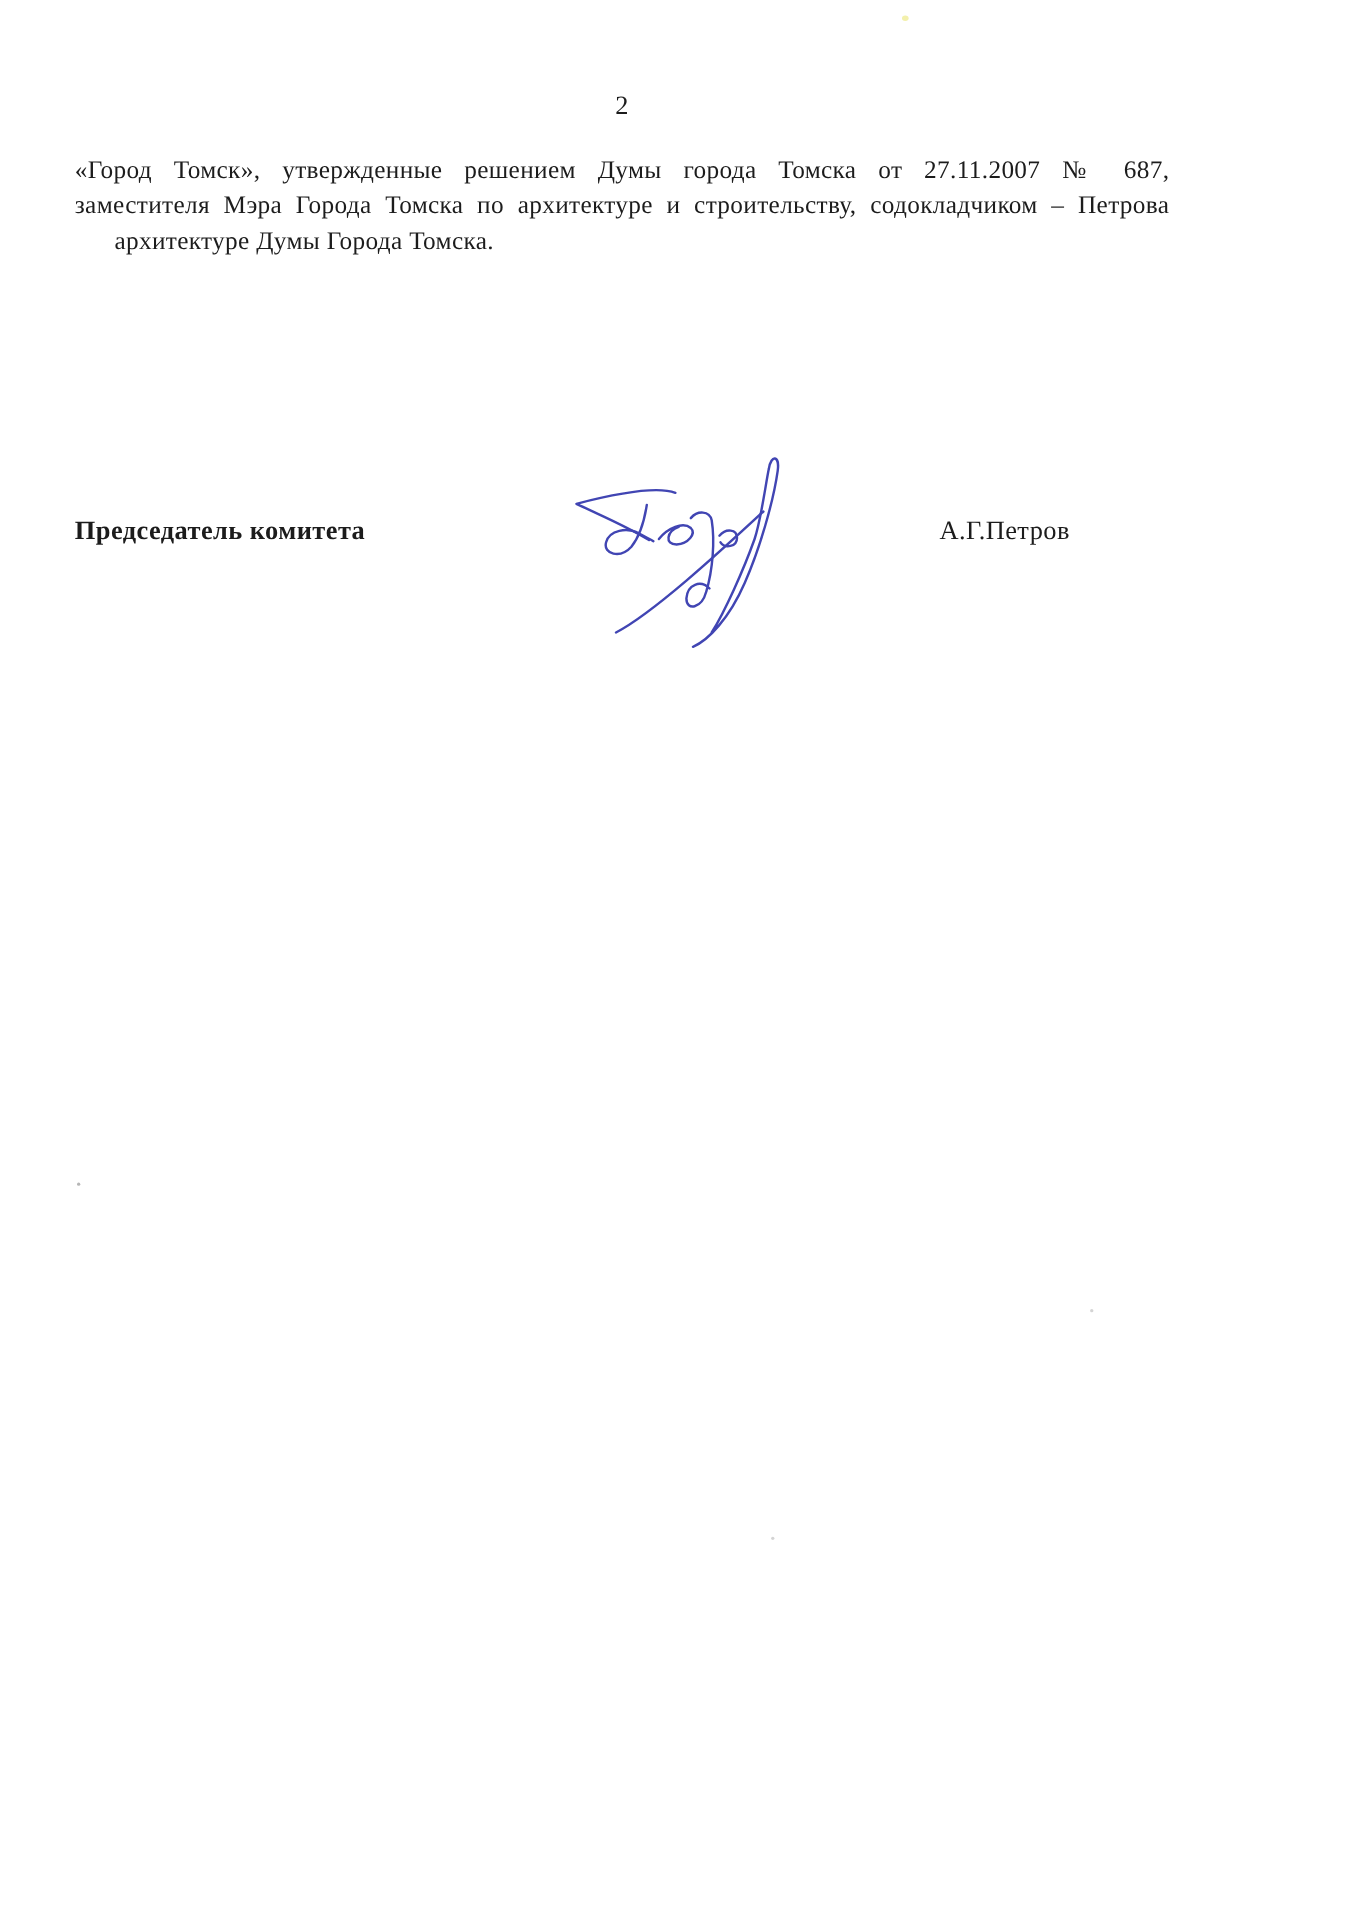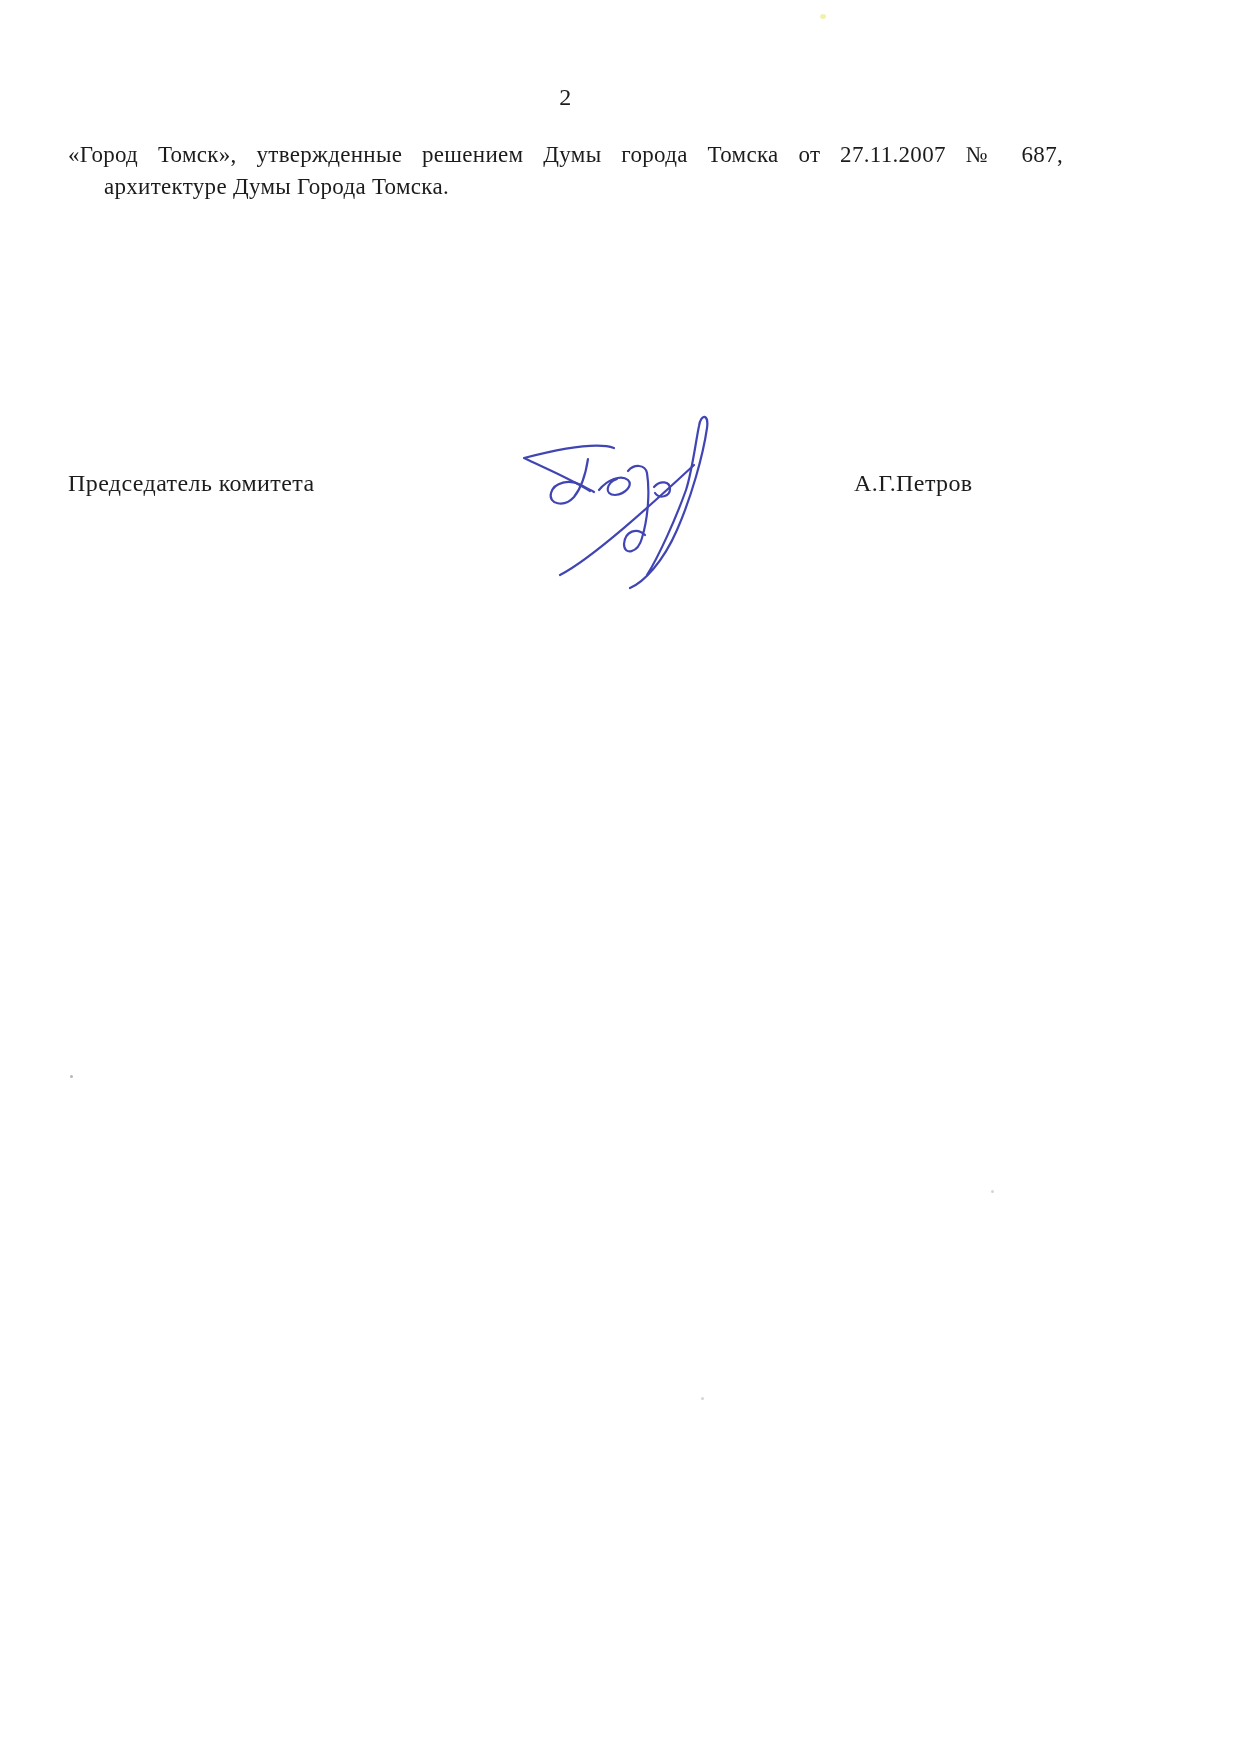--- a/index.html
+++ b/index.html
@@ -43,21 +43,21 @@
     margin-left: 36px;
   }
   .sign-row {
     position: absolute;
     left: 68px;
     top: 470px;
     width: 995px;
     font-size: 24px;
     letter-spacing: 0.4px;
   }
-  .signatory-title { position: absolute; left: 0; top: 0; white-space: nowrap; }
+  .signatory-title { position: absolute; left: 0; top: 0; white-space: nowrap; font-weight: bold; }
   .signatory-name  { position: absolute; left: 786px; top: 0; white-space: nowrap; font-family: Liberation Serif, serif; }
   .signature-wrap {
     position: absolute;
     left: 513px;
     top: 368px;
     width: 200px;
     height: 222px;
   }
   .signature-wrap svg { width: 100%; height: 100%; display: block; }
   
@@ -69,20 +69,21 @@
 </style>
 </head>
 <body>
 
 <div class="page">
 
   <div class="page-number">2</div>
 
   <div class="body-text">
     <div class="body-line">«Город Томск», утвержденные решением Думы города Томска от 27.11.2007  № 687,</div>
+    <div class="body-line">заместителя Мэра Города Томска по архитектуре и строительству, содокладчиком – Петрова</div>
     <div class="body-line last">архитектуре Думы Города Томска.</div>
   </div>
 
   <div class="sign-row">
     <span class="signatory-title">Председатель комитета</span>
     <span class="signatory-name">А.Г.Петров</span>
   </div>
 
   <div class="signature-wrap">
     <svg viewBox="0 0 200 222" xmlns="http://www.w3.org/2000/svg">

